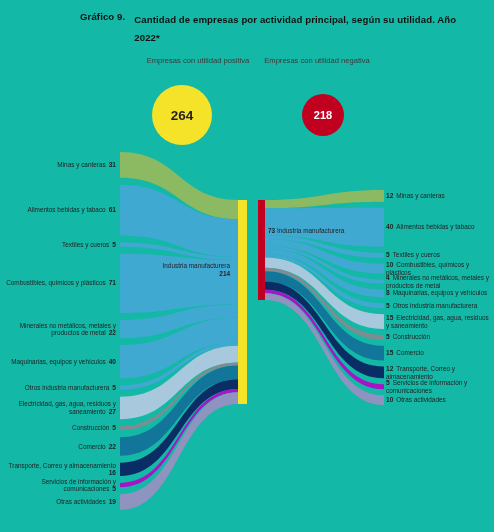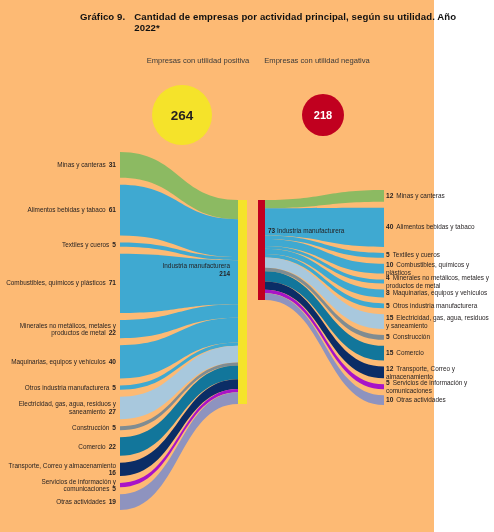--- a/index.html
+++ b/index.html
@@ -1,25 +1,25 @@
 <!DOCTYPE html>
 <html><head>
 <meta charset="utf-8">
 <style>
   html,body{margin:0;padding:0;background:#ffffff;}
   body{width:494px;height:532px;overflow:hidden;
        font-family:"Liberation Sans", sans-serif;color:#231f20;}
-  #page{position:relative;width:434px;height:532px;background:#fdba74;}
+  #page{position:relative;width:494px;height:532px;background:#14b8a6;}
 
   .title-block{position:absolute;left:80px;top:11px;width:400px;}
   .title-row{display:flex;align-items:flex-start;}
   .title-tag{font-size:9.6px;font-weight:bold;color:#111;white-space:nowrap;
              letter-spacing:.1px;}
   .title-text{font-size:9.6px;font-weight:bold;color:#111;margin-left:9px;
-              line-height:11px;letter-spacing:.1px;}
+              line-height:18px;letter-spacing:.1px;}
 
   .colhead{position:absolute;font-size:7.6px;line-height:9.5px;color:#3a3a3a;
            text-align:center;width:110px;}
   #head-pos{left:130px;top:56px;margin-left:13px;}
   #head-neg{left:262px;top:56px;}
 
   .bubble{position:absolute;border-radius:50%;display:flex;align-items:center;
           justify-content:center;font-weight:bold;}
   #bubble-pos{left:152px;top:85px;width:60px;height:60px;background:#f5e32a;
               color:#231f20;font-size:13.5px;}

